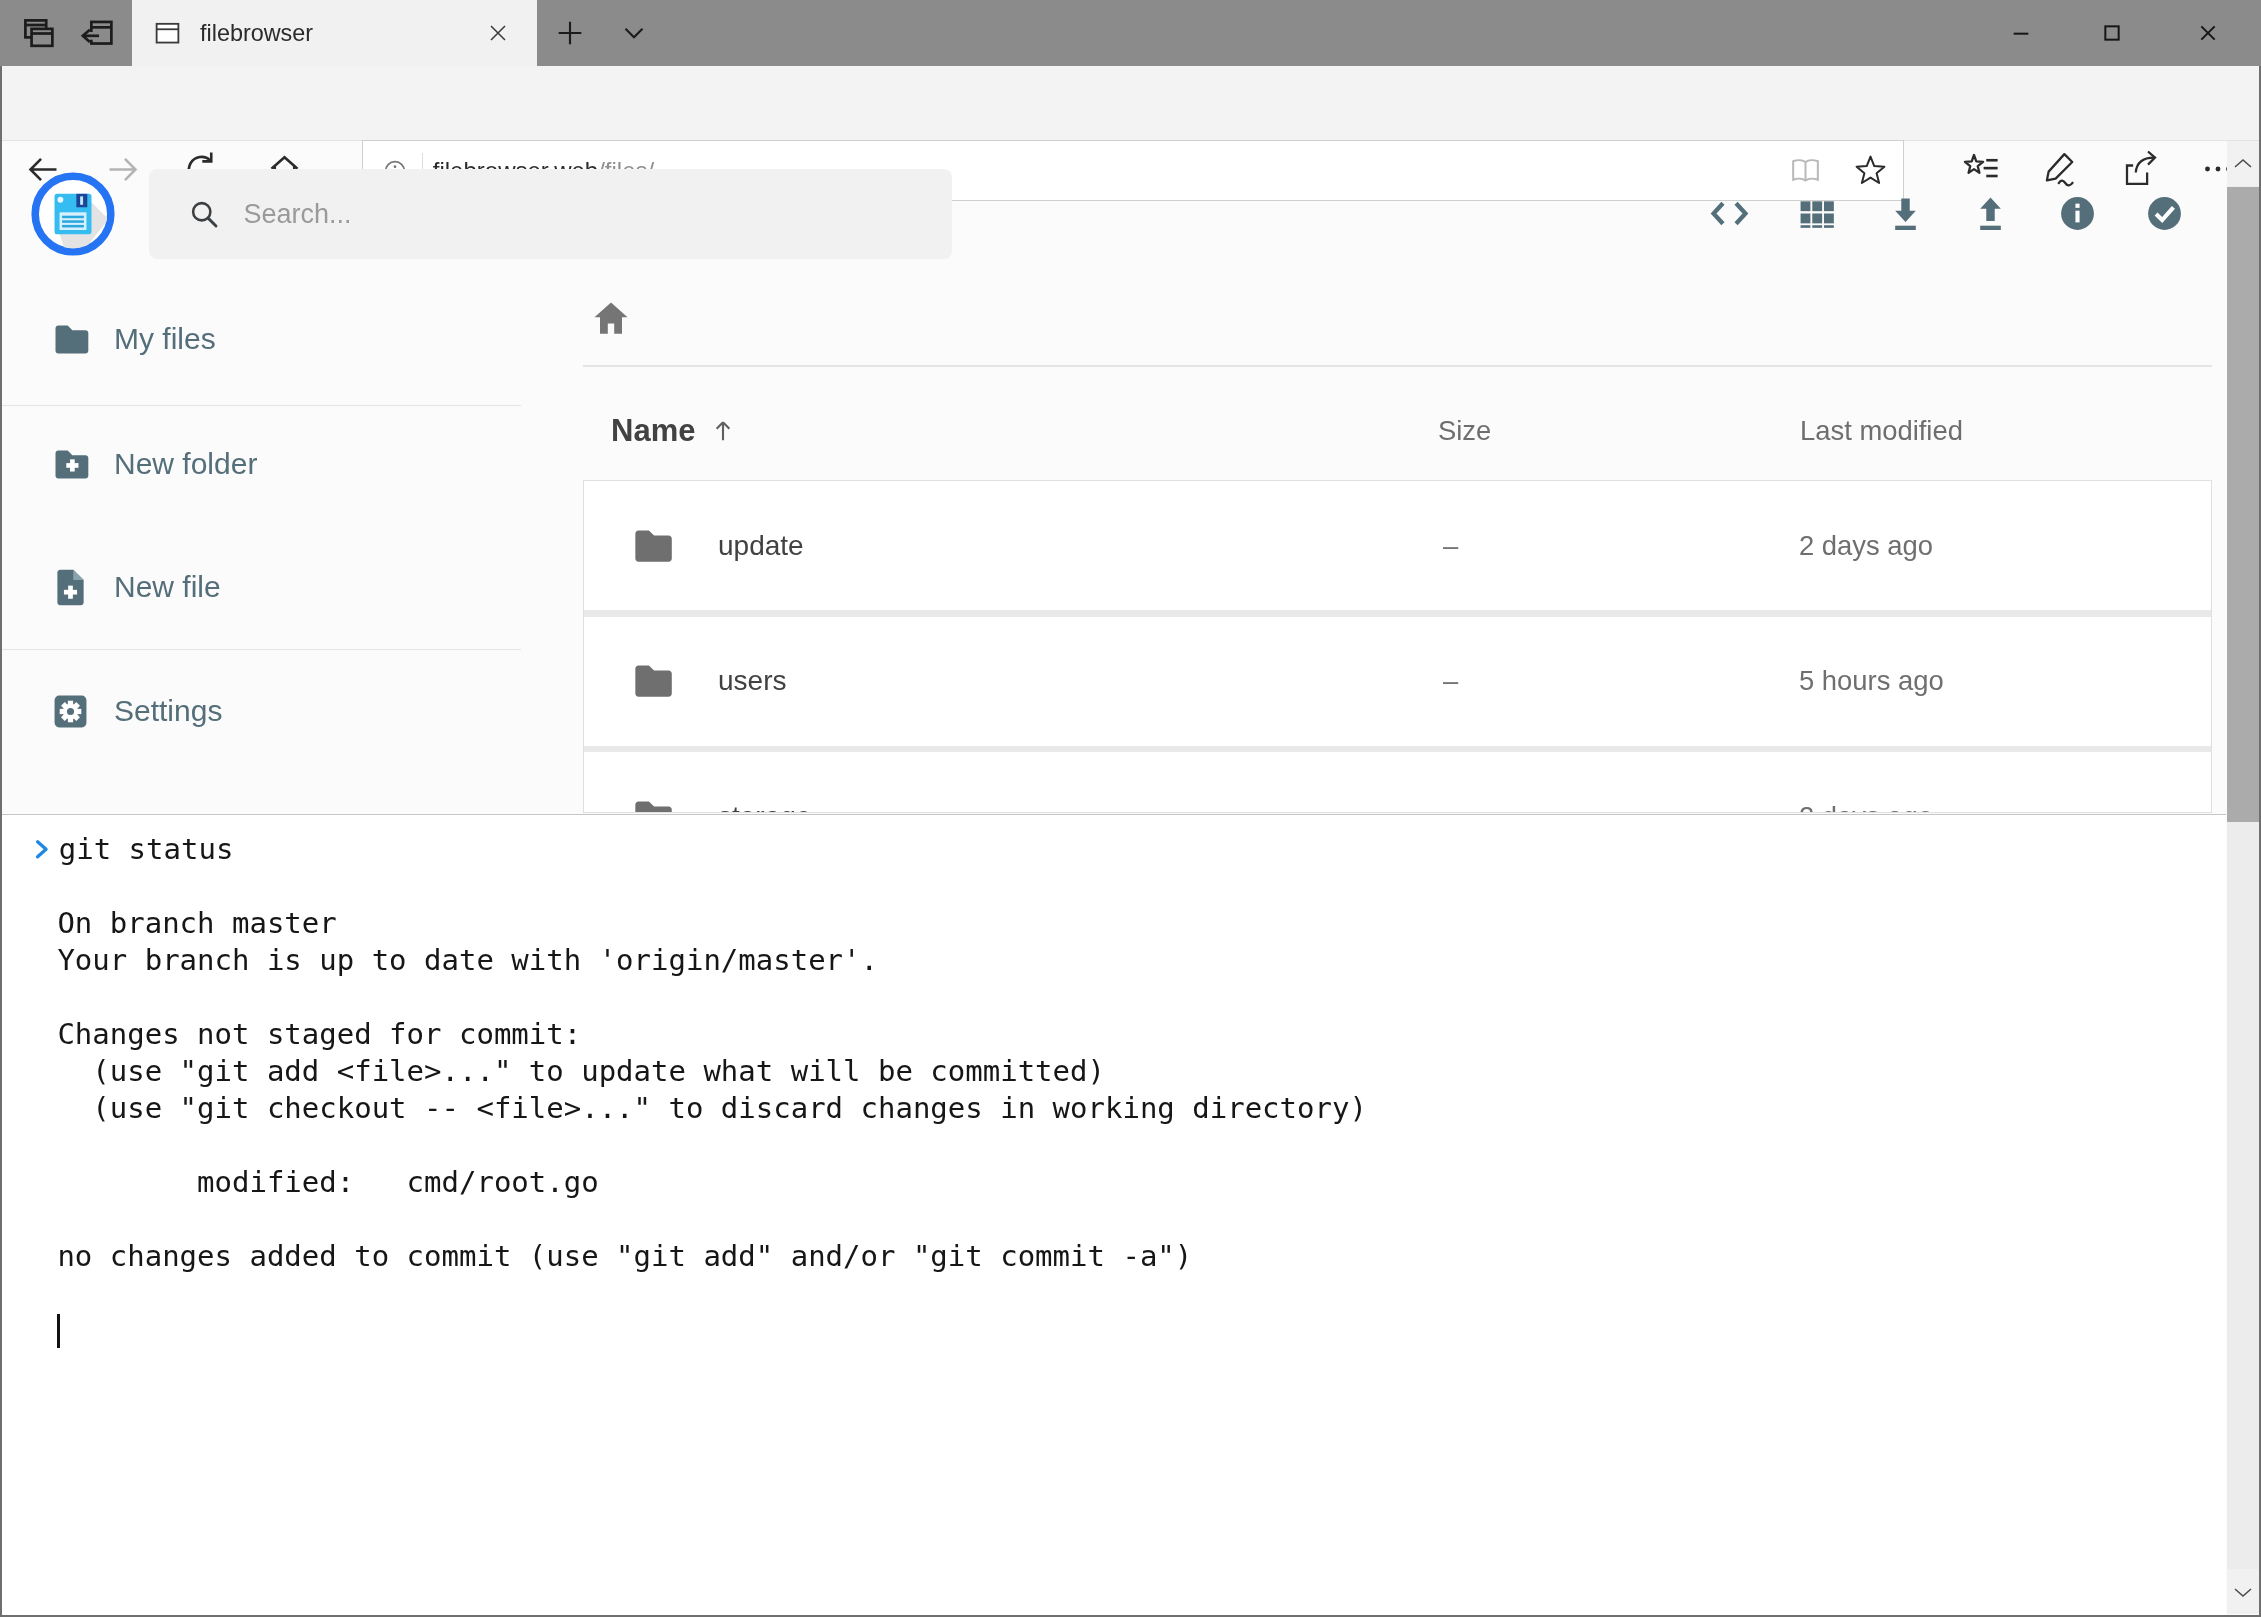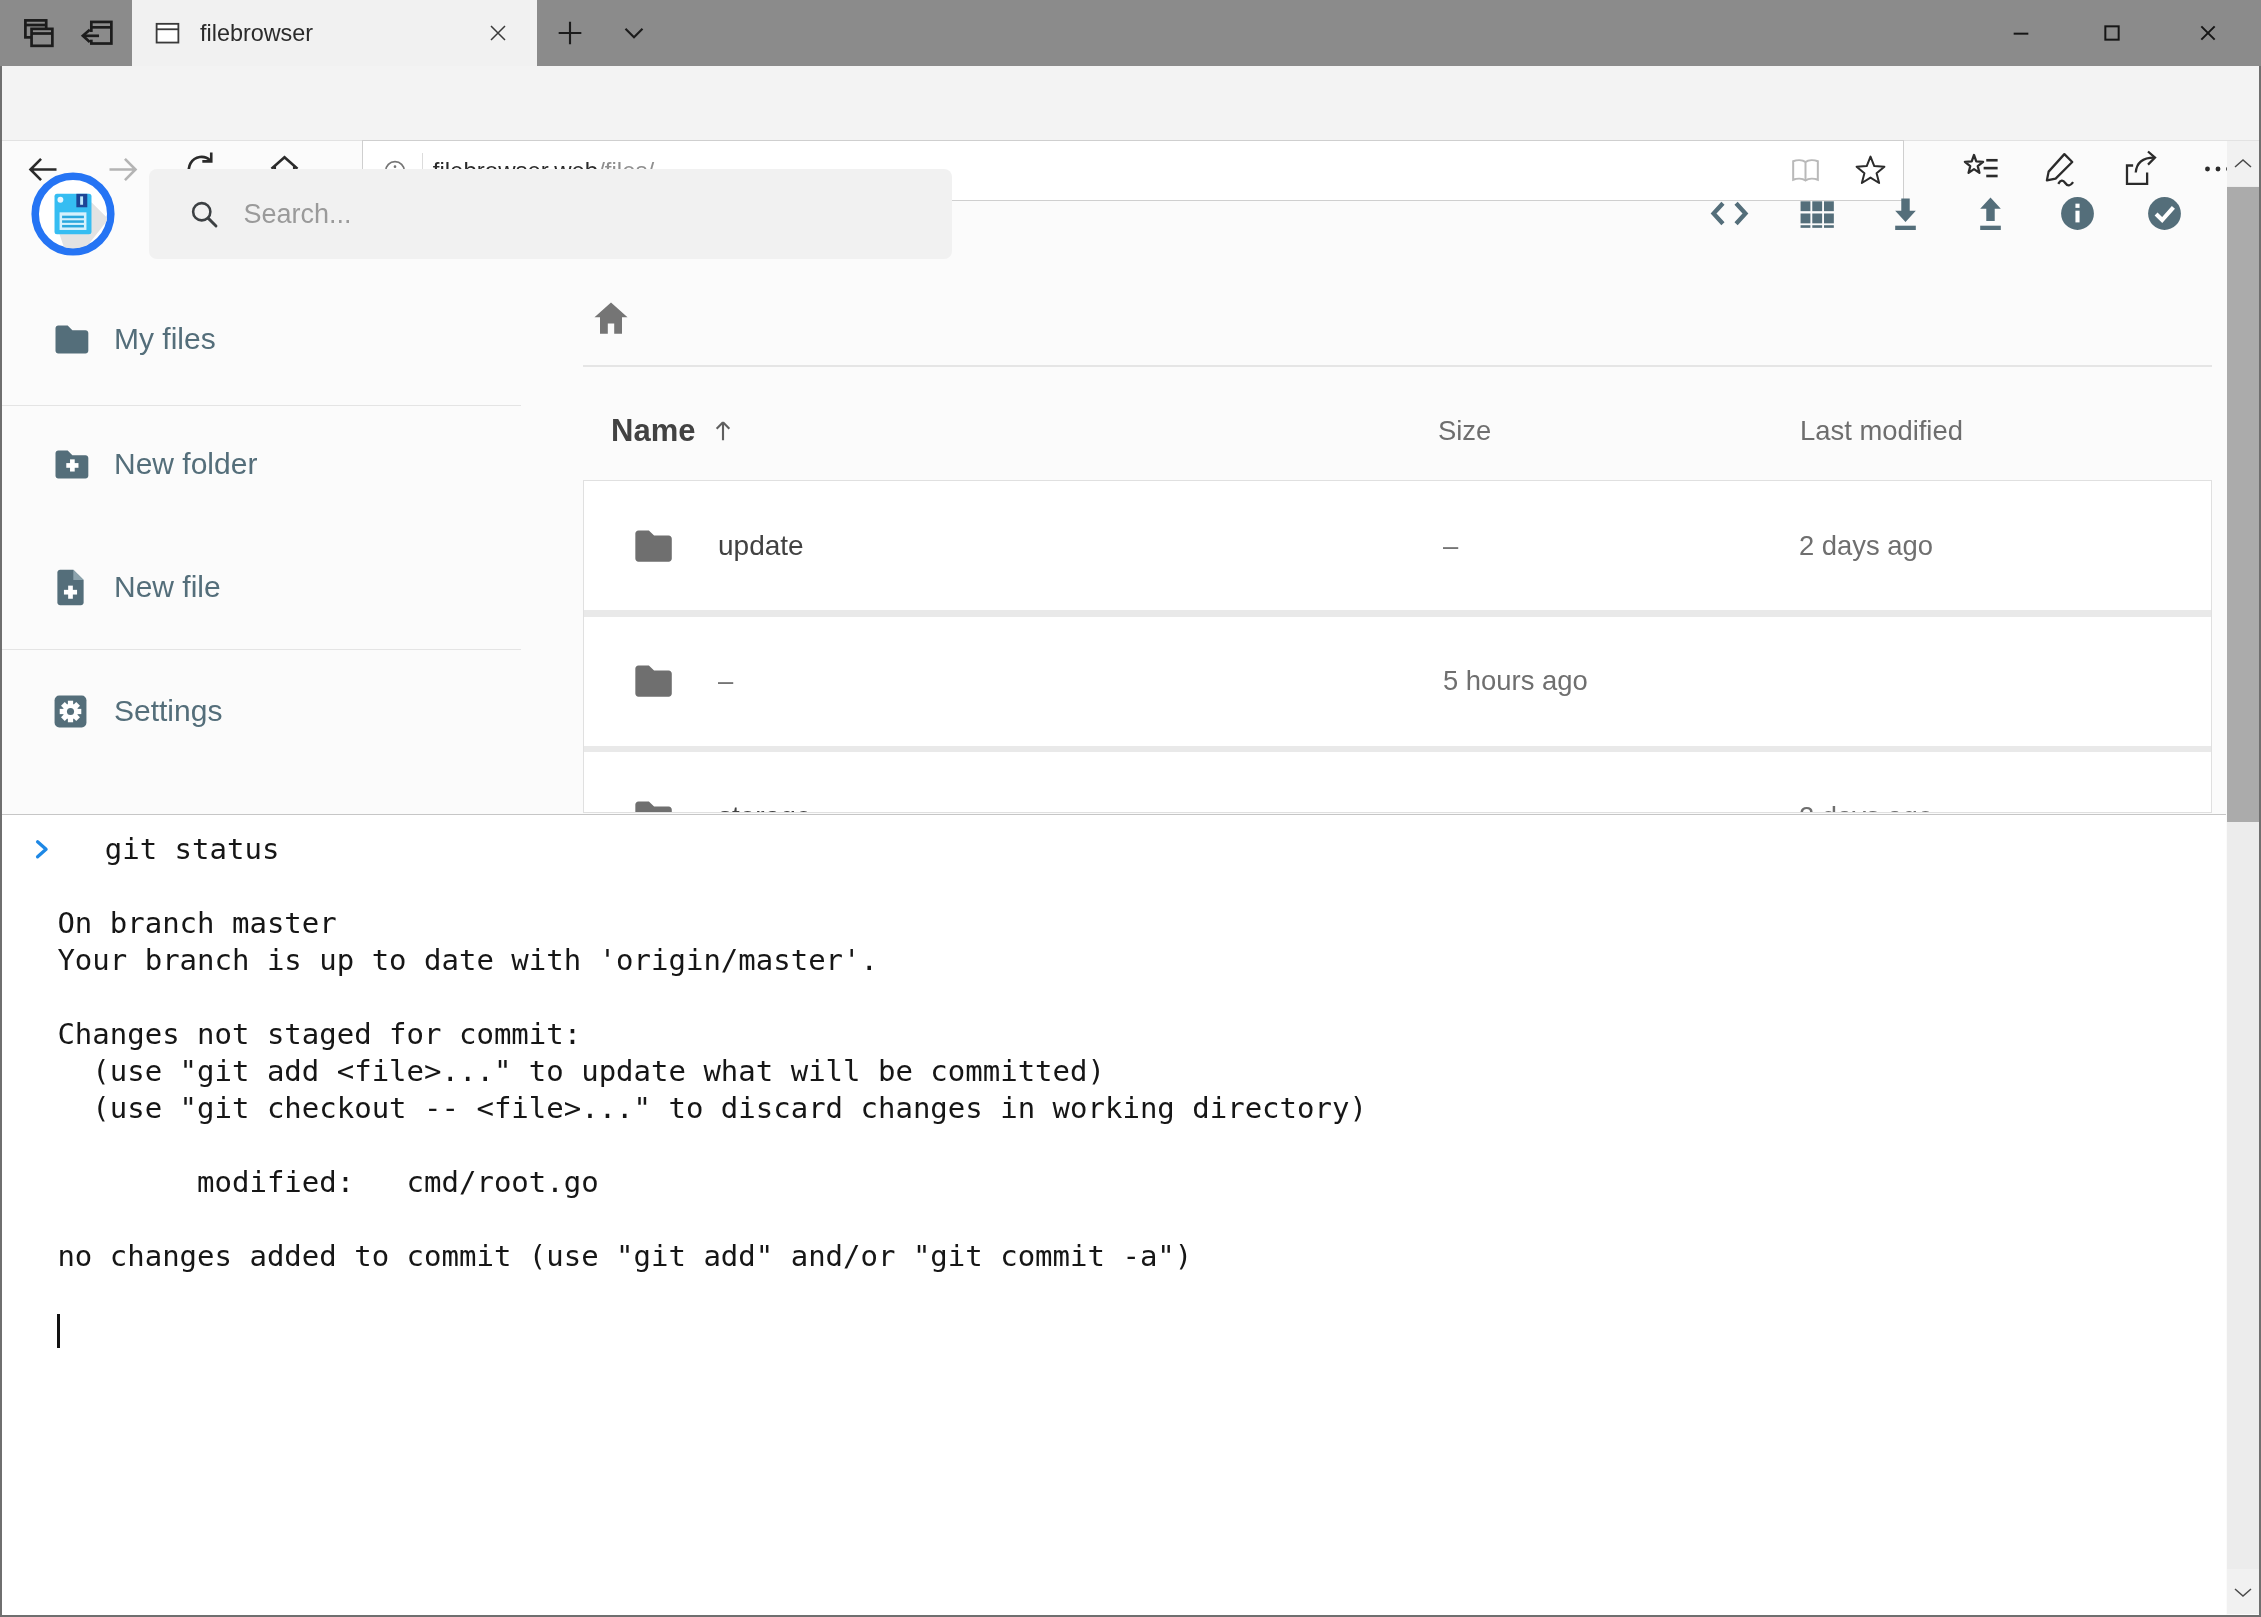--- a/index.html
+++ b/index.html
@@ -41,21 +41,21 @@
   .card{left:583px;top:480px;width:1629px;height:333px;background:#e9e9e9;border:0.8px solid #e0e0e0;box-sizing:border-box;overflow:hidden;display:flex;flex-direction:column;gap:6.5px;}
   .lrow{height:129px;min-height:129px;background:#fff;display:grid;grid-template-columns:134px 725px 356px 1fr;align-items:center;cursor:pointer;}
   .lrow .iconcell{padding-left:43px;display:flex;align-items:center;}
   .lrow .fname{font-size:28px;color:#424242;}
   .lrow .fsize{font-size:27.4px;color:#757575;}
   .lrow .fdate{font-size:27.4px;color:#6f6f6f;}
 
   
   .terminal{left:2.4px;top:814px;width:2224px;height:801px;background:#fff;border-top:1.6px solid #c6c6c6;box-sizing:border-box;padding-top:16px;}
   .tline,.pline{font-family:"DejaVu Sans Mono","Liberation Mono",monospace;font-size:29px;line-height:37px;min-height:37px;
-         color:#161616;white-space:pre;padding-left:55px;gap:46px;}
+         color:#161616;white-space:pre;padding-left:55px;}
   .pline{display:flex;align-items:center;padding-left:0;}
   .cursor{width:2.4px;height:34px;background:#111;margin-left:55px;margin-top:1.6px;}
 
   
   .scrollbar{left:2227px;top:141px;width:32px;height:1473px;background:#ececec;}
   .sbtn{left:0;width:32px;height:45px;display:flex;align-items:center;justify-content:center;background:#f1f1f1;}
   .sthumb{left:0;top:46px;width:32px;height:635px;background:#ababab;}
 
   
   .frameL{left:0;top:66px;width:2.4px;height:1551px;background:#6f6f6f;}
@@ -346,20 +346,21 @@
       <div class="fname">update</div>
       <div class="fsize">–</div>
       <div class="fdate">2 days ago</div>
     </div>
     <div class="lrow">
       <div class="iconcell">
         <svg width="50" height="50" viewBox="0 0 48 48">
           <path d="M8 12c0-1.7 1.3-3 3-3h10l5 5h14c1.7 0 3 1.3 3 3v19c0 1.7-1.3 3-3 3H11c-1.7 0-3-1.3-3-3z" fill="#6f6f6f"></path>
         </svg>
       </div>
+      <div class="fname">users</div>
       <div class="fsize">–</div>
       <div class="fdate">5 hours ago</div>
     </div>
     <div class="lrow">
       <div class="iconcell">
         <svg width="50" height="50" viewBox="0 0 48 48">
           <path d="M8 12c0-1.7 1.3-3 3-3h10l5 5h14c1.7 0 3 1.3 3 3v19c0 1.7-1.3 3-3 3H11c-1.7 0-3-1.3-3-3z" fill="#6f6f6f"></path>
         </svg>
       </div>
       <div class="fname">storage</div>

